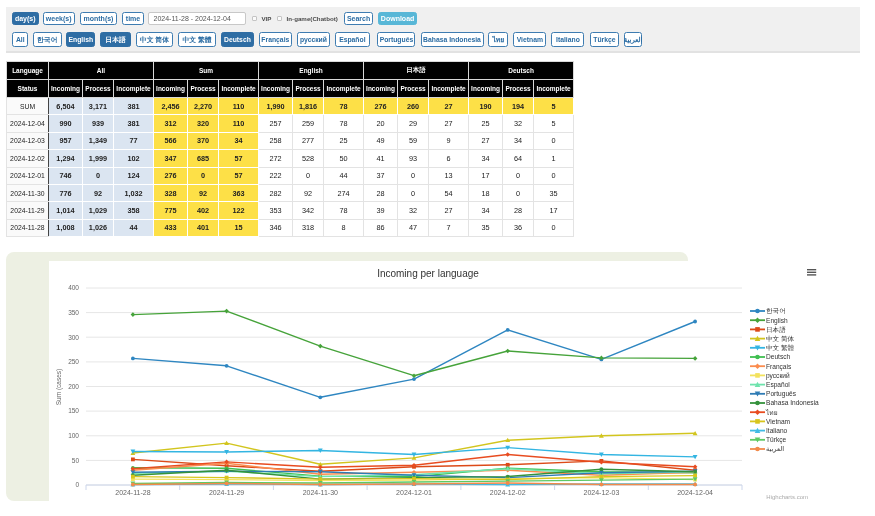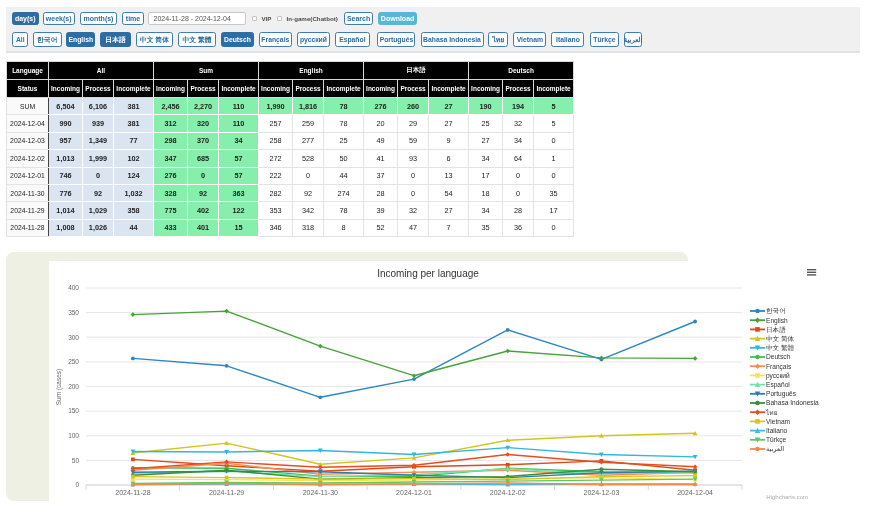--- a/index.html
+++ b/index.html
@@ -9,21 +9,21 @@
 .act{background:#2e6da4;color:#fff;border-color:#2e6da4;}
 .dl{background:#58b7d7;border-color:#58b7d7;color:#fff;}
 .inputbox{position:absolute;box-sizing:border-box;top:5px;height:13px;border:1px solid #c8c8c8;border-radius:2px;background:#fff;color:#555;font-size:7px;display:flex;align-items:center;padding-left:5px;white-space:nowrap;}
 .chk{position:absolute;box-sizing:border-box;top:8.6px;width:5.2px;height:5.2px;border:1px solid #c4c4c4;background:#fbfbfb;border-radius:1px;}
 .chklab{position:absolute;top:5px;height:13px;display:flex;align-items:center;font-size:6.2px;color:#4a4a4a;font-weight:bold;white-space:nowrap;}
 table.dt{position:absolute;left:6px;top:61px;width:522px;border-collapse:collapse;table-layout:fixed;color:#222;}
 table.dt th{background:#000;color:#fff;font-weight:bold;border:1px solid #d8d8d8;padding:0;height:17px;font-size:6.5px;overflow:hidden;}
 table.dt td{border:1px solid #e3e3e3;text-align:center;padding:0;height:16.4px;background:#fff;font-size:7.3px;overflow:hidden;white-space:nowrap;}
 table.dt td.c1{background:#fafafa;font-size:6.8px;}
 table.dt td.blue{background:#dbe5f1;font-weight:bold;border-color:#fff;}
-table.dt td.pink{background:#86efac;font-weight:bold;border-color:#fff;}
+table.dt td.pink{background:#fde047;font-weight:bold;border-color:#fff;}
 tr.sumrow td{font-weight:bold;} table.dt tr.sumrow td.c1{font-weight:normal;}
 table.dt td.dark{border-right:1px solid #444 !important;}
 .panel{position:absolute;left:6px;top:252px;width:682px;height:249px;background:#edf0e3;border-radius:8px;}
 </style></head>
 <body>
 <div class="toolbar">
 <span class="btn act" style="left:5.5px;width:27.4px;">day(s)</span>
 <span class="btn" style="left:36.6px;width:32.2px;">week(s)</span>
 <span class="btn" style="left:73.9px;width:37.2px;">month(s)</span>
 <span class="btn" style="left:115.6px;width:22.9px;">time</span>
@@ -94,21 +94,21 @@
         <th>Incoming</th>
         <th>Process</th>
         <th>Incomplete</th>
         <th>Incoming</th>
         <th>Process</th>
         <th>Incomplete</th>
       </tr>
       <tr class="sumrow">
         <td class="c1 dark">SUM</td>
         <td class="blue">6,504</td>
-        <td class="blue">6,106</td>
+        <td class="blue">3,171</td>
         <td class="blue">381</td>
         <td class="pink">2,456</td>
         <td class="pink">2,270</td>
         <td class="pink">110</td>
         <td class="pink">1,990</td>
         <td class="pink">1,816</td>
         <td class="pink">78</td>
         <td class="pink">276</td>
         <td class="pink">260</td>
         <td class="pink">27</td>
@@ -132,36 +132,36 @@
         <td class="">27</td>
         <td class="">25</td>
         <td class="">32</td>
         <td class="">5</td>
       </tr>
       <tr>
         <td class="c1 dark">2024-12-03</td>
         <td class="blue">957</td>
         <td class="blue">1,349</td>
         <td class="blue">77</td>
-        <td class="pink">298</td>
+        <td class="pink">566</td>
         <td class="pink">370</td>
         <td class="pink">34</td>
         <td class="">258</td>
         <td class="">277</td>
         <td class="">25</td>
         <td class="">49</td>
         <td class="">59</td>
         <td class="">9</td>
         <td class="">27</td>
         <td class="">34</td>
         <td class="">0</td>
       </tr>
       <tr>
         <td class="c1 dark">2024-12-02</td>
-        <td class="blue">1,013</td>
+        <td class="blue">1,294</td>
         <td class="blue">1,999</td>
         <td class="blue">102</td>
         <td class="pink">347</td>
         <td class="pink">685</td>
         <td class="pink">57</td>
         <td class="">272</td>
         <td class="">528</td>
         <td class="">50</td>
         <td class="">41</td>
         <td class="">93</td>
@@ -228,21 +228,21 @@
         <td class="c1 dark">2024-11-28</td>
         <td class="blue">1,008</td>
         <td class="blue">1,026</td>
         <td class="blue">44</td>
         <td class="pink">433</td>
         <td class="pink">401</td>
         <td class="pink">15</td>
         <td class="">346</td>
         <td class="">318</td>
         <td class="">8</td>
-        <td class="">52</td>
+        <td class="">86</td>
         <td class="">47</td>
         <td class="">7</td>
         <td class="">35</td>
         <td class="">36</td>
         <td class="">0</td>
       </tr>
     </tbody>
   </table>
 <div class="panel">
 <svg width="773" height="240" viewBox="0 0 773 240" style="position:absolute;left:43px;top:9px;font-family:&quot;Liberation Sans&quot;,sans-serif;">

